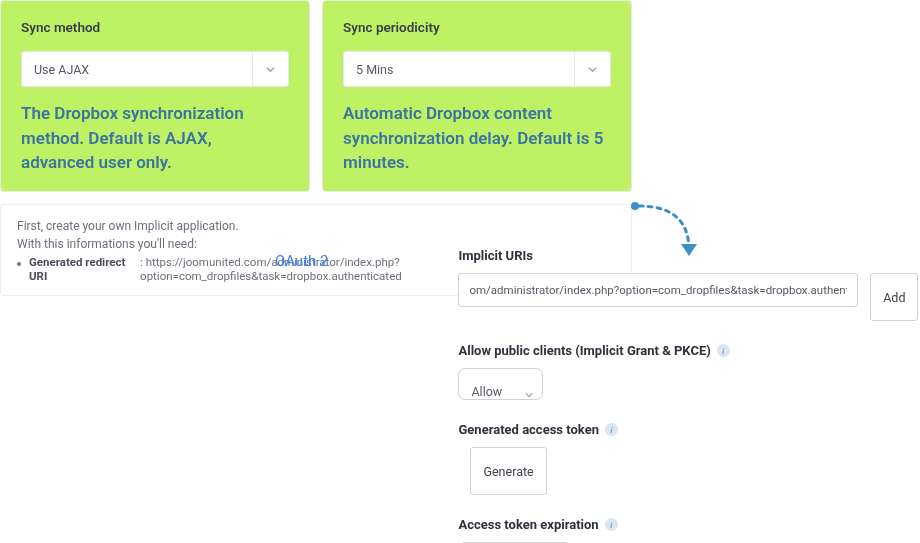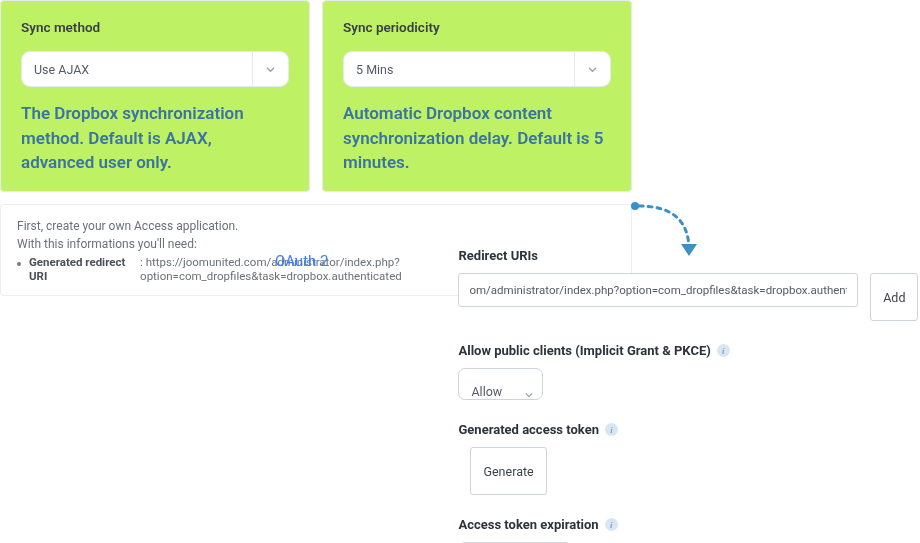--- a/index.html
+++ b/index.html
@@ -30,21 +30,21 @@
   }
   .card-title {
     font-weight: 600;
     color: #3a3e4a;
     font-size: 13.5px;
     margin-bottom: 16px;
   }
   .dropdown {
     display: flex;
     border: 1px solid #e7e7ec;
-    border-radius: 9px;
+    border-radius: 3px;
     height: 36px;
     align-items: stretch;
     margin-bottom: 14px;
     background: #fff;
   }
   .dropdown-value {
     flex: 1;
     padding: 0 12px;
     display: flex;
     align-items: center;
@@ -237,21 +237,21 @@
               <path d="M1 3 L5 7 L9 3" fill="none" stroke="currentColor" stroke-width="1.5"></path>
             </svg>
         </div>
       </div>
       <div class="card-help">Automatic Dropbox content synchronization delay. Default is 5 minutes.</div>
     </div>
 
   </div>
 
   <div class="info-strip">
-    <div class="info-line">First, create your own Access application.</div>
+    <div class="info-line">First, create your own Implicit application.</div>
     <div class="info-line">With this informations you'll need:</div>
     <div class="info-bullet">
       <span class="dot"></span>
       <span class="label-strong">Generated redirect URI</span>
       <span class="uri">: https://joomunited.com/administrator/index.php?option=com_dropfiles&amp;task=dropbox.authenticated</span>
     </div>
   </div>
 </div>
 
 <svg class="arrow-dashed" viewBox="0 0 90 68">
@@ -259,21 +259,21 @@
   <path d="M10 8 Q60 8 60 52" fill="none" stroke="#3d8fc8" stroke-width="3" stroke-dasharray="4 5" stroke-linecap="round"></path>
   <path d="M52 46 L60 58 L68 46 Z" fill="#3d8fc8"></path>
 </svg>
 
 <div class="oauth-area">
   <div class="oauth-label">OAuth 2</div>
 
   <div class="oauth-form">
 
     <div class="form-title">
-      <span>Redirect URIs</span>
+      <span>Implicit URIs</span>
     </div>
     <div class="uri-row">
       <input class="uri-input" type="text" value="om/administrator/index.php?option=com_dropfiles&amp;task=dropbox.authenticated" style="">
       <button class="btn">Add</button>
     </div>
 
     <div class="form-title">
       <span>Allow public clients (Implicit Grant &amp; PKCE)</span>
       <span class="info-icon">i</span>
     </div>

